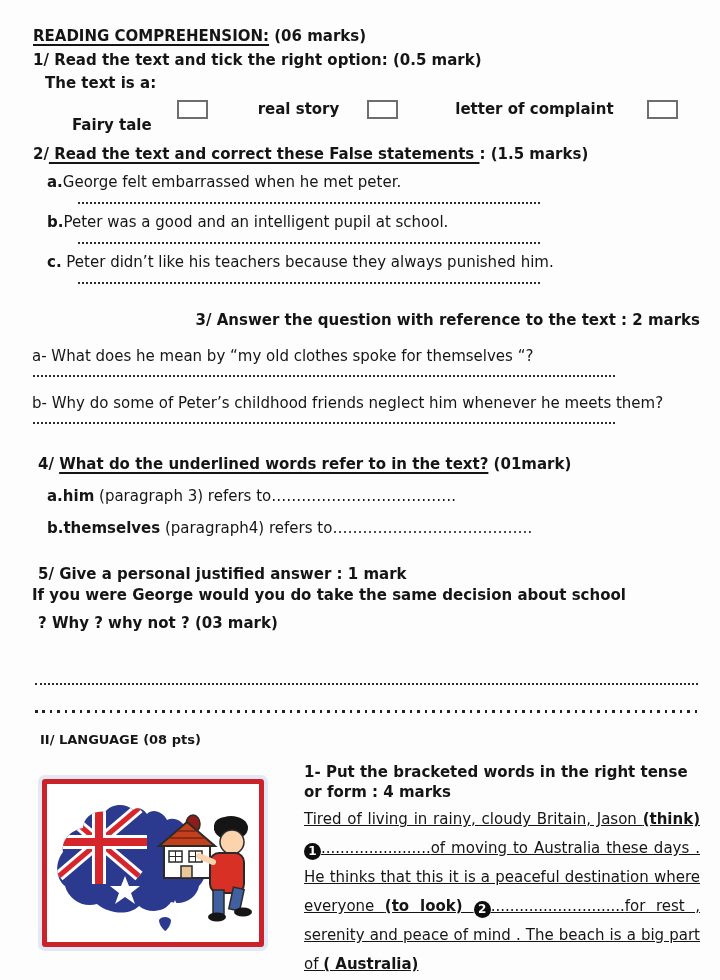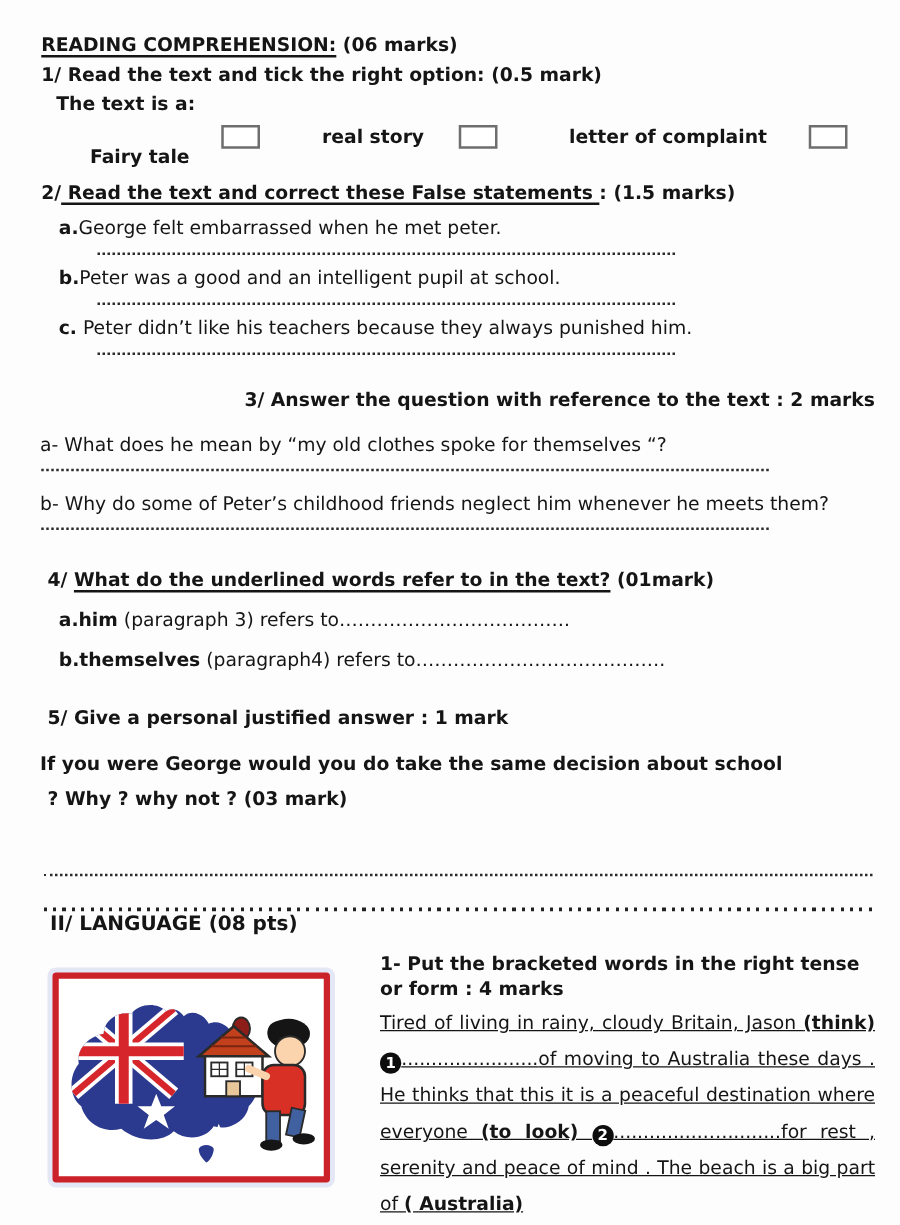--- a/index.html
+++ b/index.html
@@ -50,30 +50,30 @@
   .q3-head{margin-top:26px;text-align:right;}
   .q3-q{margin-top:16px; margin-left:-1px; width:660px;}
   .q3-dot{margin:9px 0 5px 0; width:582px;}
 
   
   .q4-head{margin-top:30px; margin-left:5px;}
   .q4-item{margin-top:12px; margin-left:14px;}
 
   
   .q5-head{margin-top:26px; margin-left:5px;}
-  .q5-l1{margin-top:16px; margin-left:-1px; line-height:22px;}
+  .q5-l1{margin-top:0; margin-left:-1px; line-height:22px;}
   .q5-l2{margin-top:7px; margin-left:5px;}
   .q5-dot1{margin:50px 0 0 2px; width:663px;}
   .q5-dot2{
     margin:25px 0 0 2px; width:663px; height:3px; border:none;
     background-image:repeating-linear-gradient(to right,#222 0 2.5px,transparent 2.5px 7.5px);
   }
 
   
-  .lang-title{margin-left:7px; font-size:16px;}
+  .lang-title{margin-top:17px; margin-left:7px; font-size:13px;}
   .lang-row{display:flex; margin-top:12px;}
   .pic-frame{
     box-sizing:border-box;
     margin-top:17px; margin-left:9px;
     width:222px; height:168px;
     border:5px solid #cb2128;
     border-radius:3px;
     box-shadow:0 0 0 4px #e4e8f6;
     background:#fff;
     flex:none;

